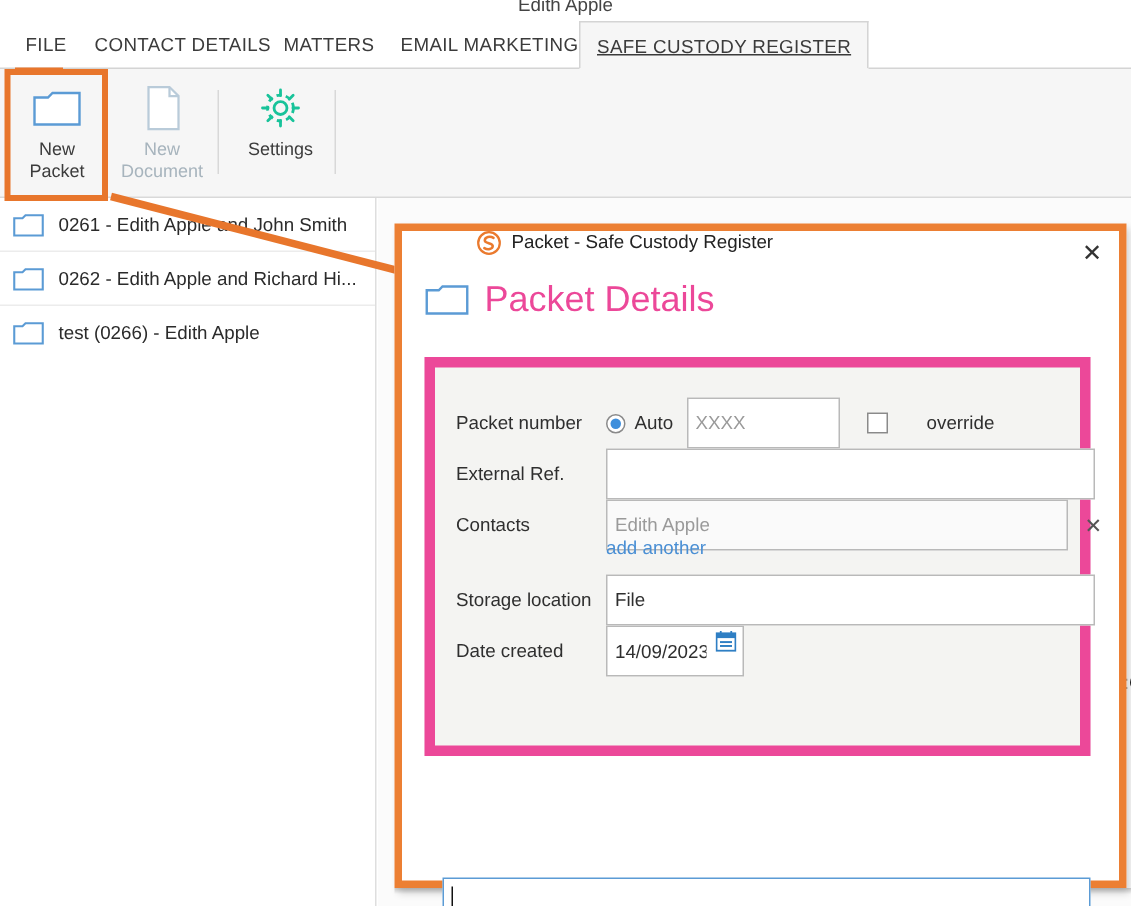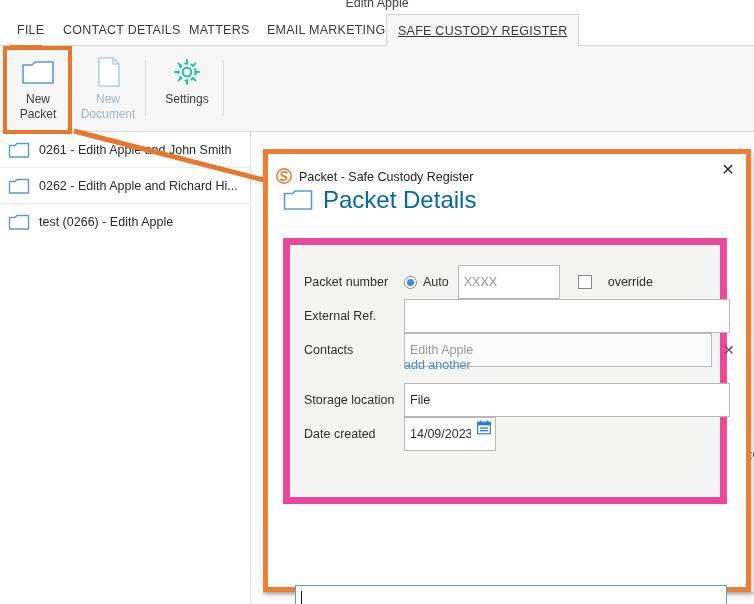--- a/index.html
+++ b/index.html
@@ -170,24 +170,25 @@
     border: 5px solid #ec7f33;
     box-sizing: border-box;
     background: #ffffff;
     z-index: 40;
     box-shadow: 2px 3px 5px rgba(0,0,0,.18);
   }
   .dlg-titlebar {
     position: relative;
     height: 30px;
     display: flex;
-    align-items: flex-end;
+    align-items: flex-start;
     padding-left: 8px;
     font-size: 12.5px;
     color: #222;
+    margin-left: 42px;
   }
   .dlg-titlebar .logo { margin-right: 7px; display: flex; }
   .dlg-close {
     position: absolute;
     right: 6px;
     top: 3px;
     width: 24px;
     height: 24px;
     display: flex;
     align-items: center;
@@ -196,21 +197,21 @@
     font-size: 16px;
   }
   .dlg-head {
     display: flex;
     align-items: center;
     padding: 2px 0 6px 15px;
   }
   .dlg-head .fold-lg { margin-right: 10px; display:flex; }
   .dlg-head-title {
     font-size: 24px;
-    color: #0369a1;
+    color: #ec4899;
     font-weight: 400;
   }
 
   .form-panel {
     position: absolute;
     left: 15px;
     top: 84px;
     width: 444px;
     height: 266px;
     background: #f4f4f2;
@@ -435,21 +436,21 @@
   <div class="form-panel">
 
     <div class="frow" style="top:20px;">
       <span class="flabel">Packet number</span>
       <span class="radio-outer">
           <span class="radio-dot"></span>
         </span>
       <span style="margin:0 9px 0 6px;">Auto</span>
       <input class="inp" style="width: 102px;" placeholder="XXXX">
       <span class="chk-box" style="margin-left:18px;"></span>
-      <span style="margin-left:16px;">override</span>
+      <span style="margin-left:26px;">override</span>
     </div>
 
     <div class="frow" style="top:54px;">
       <span class="flabel">External Ref.</span>
       <input class="inp" style="width: 326px;" placeholder="">
     </div>
 
     <div class="frow" style="top:88px;">
       <span class="flabel">Contacts</span>
       <input class="inp ghost" style="width: 308px;" placeholder="Edith Apple">

